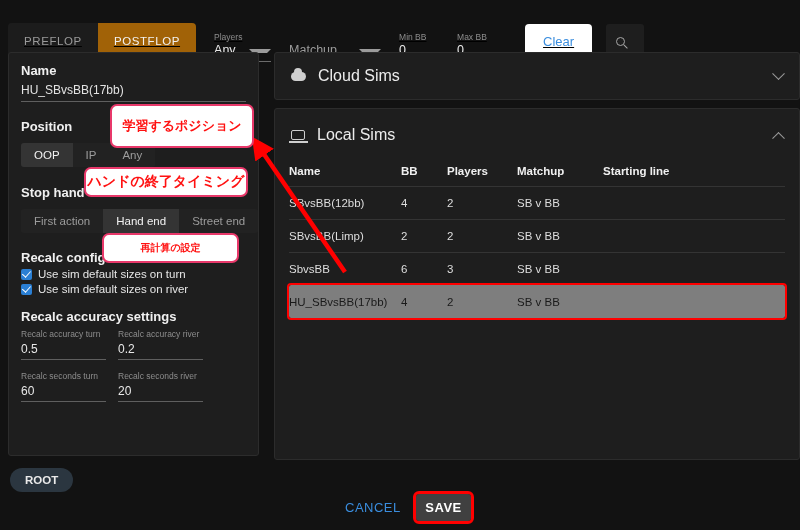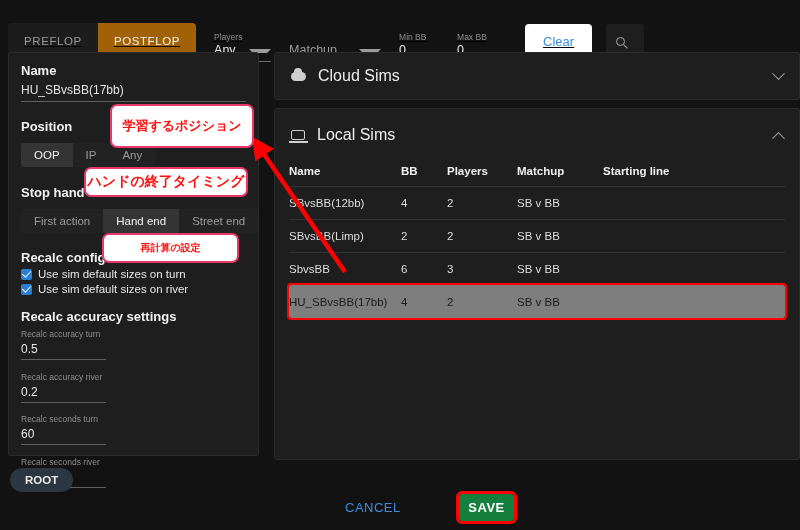--- a/index.html
+++ b/index.html
@@ -103,21 +103,21 @@
     position: relative; flex: none; margin-right: 6px;
   }
   .chk::after {
     content: ""; position: absolute; left: 3px; top: 0.5px;
     width: 3.5px; height: 7px; border: solid #fff;
     border-width: 0 1.6px 1.6px 0; transform: rotate(42deg);
   }
   .chk-lbl { font-size: 11.5px; color: #e6e6e6; }
 
   .acc-head { font-size: 13px; font-weight: bold; color: #f0f0f0; margin-top: 14px; }
-  .inp-grid { display: flex; gap: 12px; margin-top: 5px; flex-direction: column; }
+  .inp-grid { display: flex; gap: 12px; margin-top: 5px; }
   .inp-col { width: 85px; }
   .inp-lbl { font-size: 8.5px; color: #8d8d8d; line-height: 11px; }
   .inp-val {
     font-size: 12px; color: #e8e8e8; border-bottom: 1px solid #5f5f5f;
     padding: 2px 0 3px; line-height: 14px;
   }
 
   
   .right-col { position: absolute; left: 274px; top: 52px; width: 526px; }
   .card {
@@ -182,24 +182,24 @@
     padding: 6px 15px; font-size: 11.5px; font-weight: bold; color: #eaeaea;
     cursor: pointer;
   }
   .cancel-btn {
     position: absolute; left: 345px; top: 500px;
     font-size: 13px; color: #3a8dde; letter-spacing: .5px;
     font-weight: 500; cursor: pointer;
   }
   .save-btn {
     position: absolute; left: 416px; top: 494px;
-    width: 55px; height: 27px; background: #15803d; border-radius: 3px;
+    width: 55px; height: 27px; background: #404040; border-radius: 3px;
     display: flex; align-items: center; justify-content: center;
     font-size: 13px; font-weight: bold; color: #fff; letter-spacing: .5px;
-    outline: 3px solid #ff0000; cursor: pointer; margin-left: 43px;
+    outline: 3px solid #ff0000; cursor: pointer;
   }
 
   
   .callout {
     position: absolute; background: #ffffff;
     border: 2.5px solid #e8386a; border-radius: 7px;
     color: #ff1111; font-weight: bold;
     display: flex; align-items: center; justify-content: center;
     white-space: nowrap; z-index: 40;
   }

